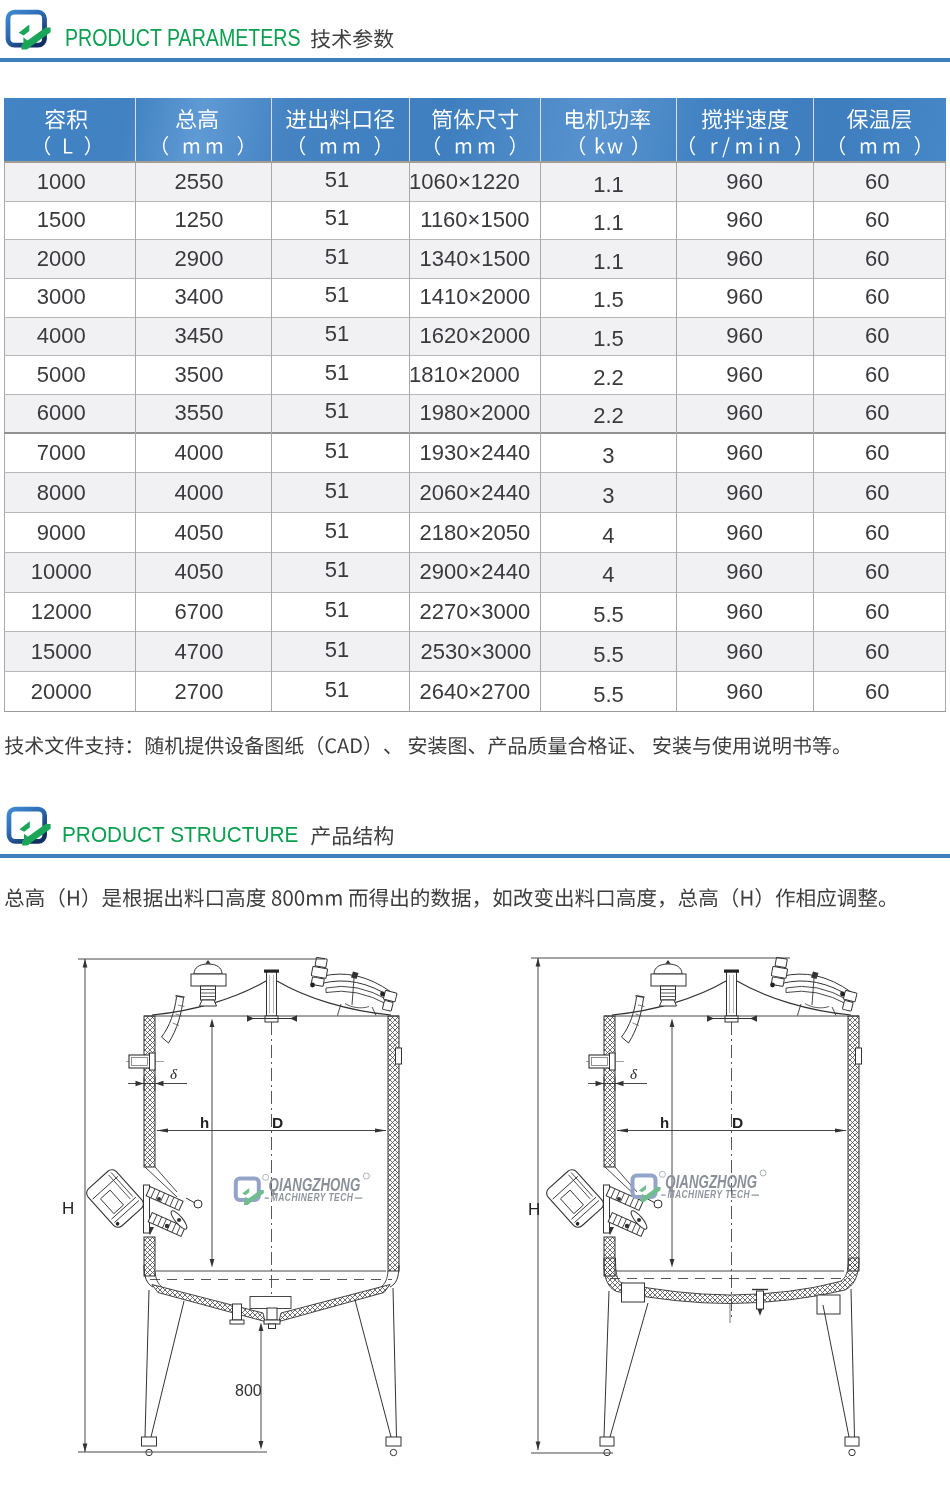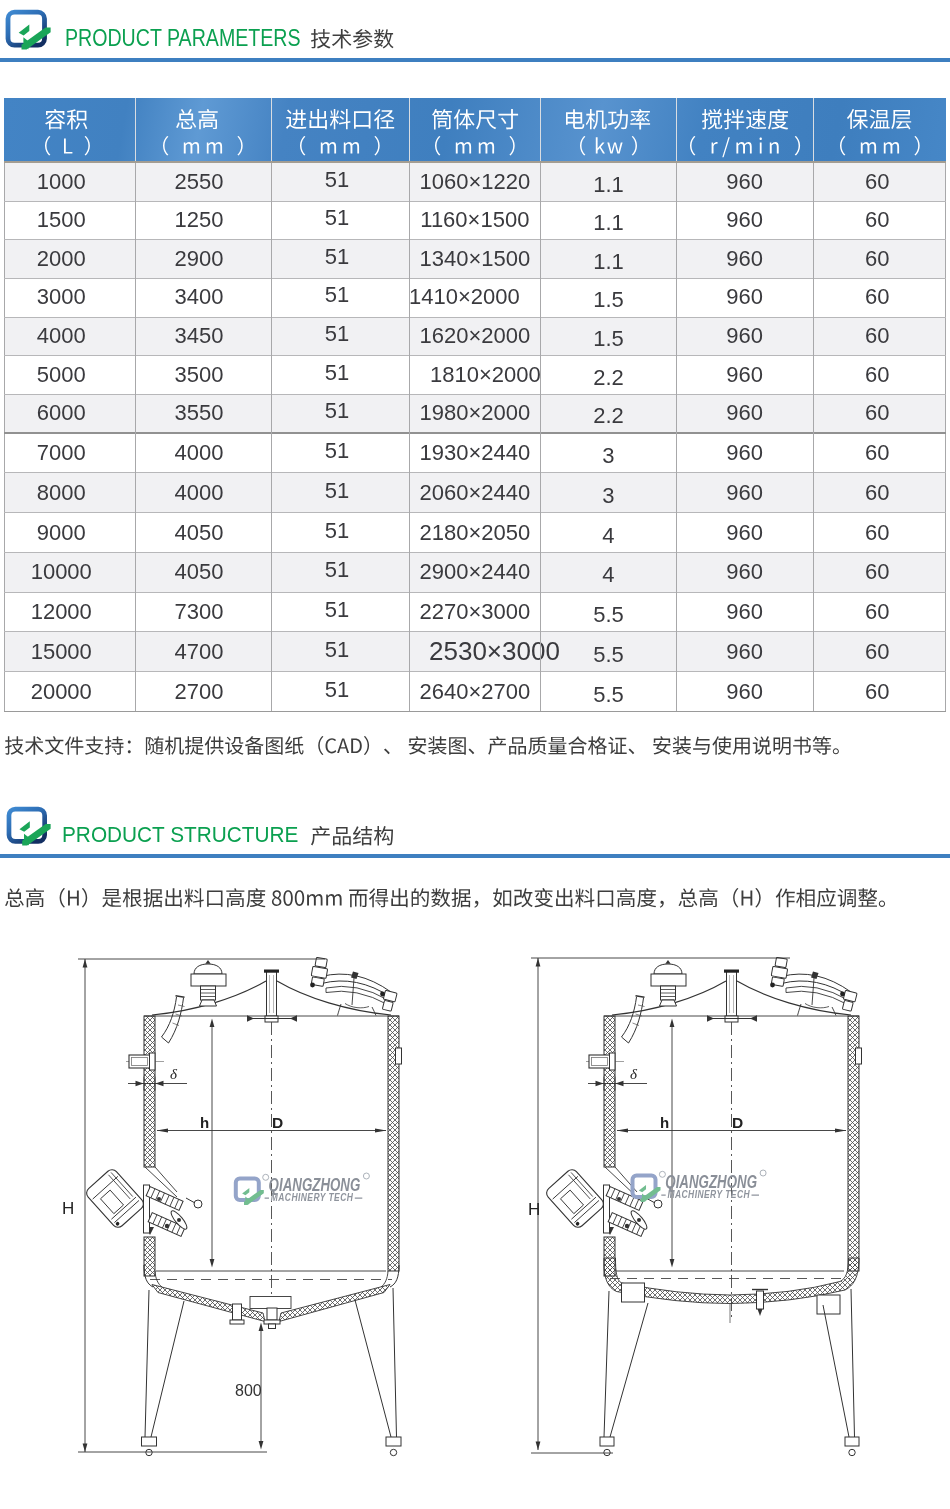--- a/index.html
+++ b/index.html
@@ -72,21 +72,21 @@
 <svg style="position:absolute;left:847.2px;top:108.5px" width="66" height="22" viewBox="0 0 66 22">
     <path transform="translate(-0.5,18.4)" d="M9.9 -16.0H18.1V-11.9H9.9ZM8.4 -17.4V-10.4H13.2V-7.7H6.7V-6.2H12.2C10.7 -3.8 8.4 -1.6 6.1 -0.5C6.5 -0.2 7.0 0.4 7.2 0.8C9.4 -0.5 11.6 -2.7 13.2 -5.1V1.8H14.8V-5.2C16.3 -2.8 18.4 -0.4 20.4 0.8C20.7 0.4 21.2 -0.2 21.6 -0.5C19.4 -1.6 17.2 -3.8 15.8 -6.2H21.0V-7.7H14.8V-10.4H19.8V-17.4ZM6.1 -18.4C4.8 -15.1 2.7 -11.8 0.5 -9.7C0.8 -9.3 1.3 -8.4 1.4 -8.1C2.2 -8.9 3.0 -9.9 3.8 -10.9V1.7H5.4V-13.4C6.2 -14.8 7.0 -16.4 7.6 -17.9Z M31.8 -12.6H39.3V-10.5H31.8ZM31.8 -16.1H39.3V-14.0H31.8ZM30.2 -17.5V-9.1H40.9V-17.5ZM24.2 -17.0C25.5 -16.4 27.3 -15.4 28.2 -14.7L29.1 -16.0C28.2 -16.7 26.4 -17.7 25.0 -18.2ZM22.8 -11.0C24.3 -10.4 26.0 -9.4 26.9 -8.6L27.8 -10.0C26.9 -10.7 25.1 -11.7 23.7 -12.2ZM23.4 0.4 24.8 1.4C26.0 -0.7 27.5 -3.4 28.6 -5.7L27.4 -6.7C26.2 -4.2 24.5 -1.3 23.4 0.4ZM27.6 -0.4V1.1H43.2V-0.4H41.7V-7.2H29.5V-0.4ZM31.0 -0.4V-5.8H33.2V-0.4ZM34.5 -0.4V-5.8H36.6V-0.4ZM37.9 -0.4V-5.8H40.1V-0.4Z M50.7 -10.0V-8.6H63.2V-10.0ZM48.6 -16.0H61.8V-13.4H48.6ZM46.9 -17.4V-11.0C46.9 -7.5 46.7 -2.6 44.7 0.9C45.1 1.0 45.8 1.5 46.2 1.7C48.3 -1.9 48.6 -7.3 48.6 -11.0V-11.9H63.5V-17.4ZM50.3 1.4C51.0 1.1 52.1 1.1 61.7 0.4C62.0 1.0 62.3 1.5 62.5 2.0L64.0 1.2C63.3 -0.1 61.7 -2.5 60.5 -4.2L59.1 -3.6C59.7 -2.8 60.3 -1.8 60.9 -0.9L52.4 -0.4C53.5 -1.6 54.7 -3.2 55.7 -4.8H64.7V-6.2H49.3V-4.8H53.6C52.7 -3.1 51.4 -1.6 51.0 -1.1C50.6 -0.6 50.1 -0.2 49.7 -0.1C49.9 0.3 50.2 1.1 50.3 1.4Z" fill="#ffffff"></path>
   </svg>
 <svg style="position:absolute;left:839.5px;top:136.0px" width="82" height="22" viewBox="0 0 82 22">
     <path transform="translate(-14.2,17.5)" d="M14.2 -7.8C14.2 -3.8 15.9 -0.5 18.3 2.0L19.6 1.3C17.2 -1.1 15.7 -4.1 15.7 -7.8C15.7 -11.4 17.2 -14.5 19.6 -16.9L18.3 -17.5C15.9 -15.0 14.2 -11.8 14.2 -7.8Z M35.0 0.0H36.9V-8.1C37.9 -9.2 38.8 -9.8 39.7 -9.8C41.1 -9.8 41.7 -8.9 41.7 -6.8V0.0H43.6V-8.1C44.6 -9.2 45.5 -9.8 46.4 -9.8C47.8 -9.8 48.5 -8.9 48.5 -6.8V0.0H50.3V-7.1C50.3 -9.9 49.2 -11.4 47.0 -11.4C45.6 -11.4 44.4 -10.5 43.3 -9.3C42.8 -10.6 41.9 -11.4 40.2 -11.4C38.9 -11.4 37.7 -10.6 36.7 -9.5H36.7L36.5 -11.1H35.0Z M58.0 0.0H59.8V-8.1C60.9 -9.2 61.8 -9.8 62.6 -9.8C64.0 -9.8 64.7 -8.9 64.7 -6.8V0.0H66.6V-8.1C67.6 -9.2 68.5 -9.8 69.4 -9.8C70.8 -9.8 71.5 -8.9 71.5 -6.8V0.0H73.3V-7.1C73.3 -9.9 72.2 -11.4 70.0 -11.4C68.6 -11.4 67.4 -10.5 66.3 -9.3C65.8 -10.6 64.9 -11.4 63.2 -11.4C61.9 -11.4 60.7 -10.6 59.7 -9.5H59.7L59.5 -11.1H58.0Z M93.9 -7.8C93.9 -11.8 92.3 -15.0 89.8 -17.5L88.6 -16.9C91.0 -14.5 92.4 -11.4 92.4 -7.8C92.4 -4.1 91.0 -1.1 88.6 1.3L89.8 2.0C92.3 -0.5 93.9 -3.8 93.9 -7.8Z" fill="#ffffff"></path>
   </svg>
 <div class="abs" style="left:3.5px;top:162.5px;width:942px;height:38.64px;background:#f1f1f3;border-left:1px solid #a8a8aa;border-right:1px solid #a8a8aa;box-sizing:border-box"></div>
 <div class="abs" style="left:3.5px;top:162.5px;width:131.5px;height:38.64px;line-height:38.64px;text-align:center;font-size:22px;color:#3a3a3e;transform:translateX(-8px)">1000</div>
 <div class="abs" style="left:135.0px;top:162.5px;width:136.0px;height:38.64px;line-height:38.64px;text-align:center;font-size:22px;color:#3a3a3e;transform:translateX(-4px)">2550</div>
 <div class="abs" style="left:271.0px;top:160.5px;width:138.0px;height:38.64px;line-height:38.64px;text-align:center;font-size:22px;color:#3a3a3e;transform:translateX(-3px)">51</div>
-<div class="abs" style="left:409.0px;top:162.5px;width:131.7px;height:23px;line-height:38.64px;text-align:center;font-size:22px;color:#3a3a3e;transform:translateX(0px)">1060×1220</div>
+<div class="abs" style="left:409.0px;top:162.5px;width:131.7px;height:23px;line-height:38.64px;text-align:left;font-size:22px;color:#3a3a3e;transform:translateX(0px)">1060×1220</div>
 <div class="abs" style="left:540.7px;top:165.5px;width:135.5px;height:38.64px;line-height:38.64px;text-align:center;font-size:22px;color:#3a3a3e;transform:translateX(0px)">1.1</div>
 <div class="abs" style="left:676.2px;top:162.5px;width:136.9px;height:38.64px;line-height:38.64px;text-align:center;font-size:22px;color:#3a3a3e;transform:translateX(0px)">960</div>
 <div class="abs" style="left:813.1px;top:162.5px;width:132.4px;height:38.64px;line-height:38.64px;text-align:center;font-size:22px;color:#3a3a3e;transform:translateX(-2px)">60</div>
 <div class="abs" style="left:3.5px;top:201.1px;width:942px;height:38.64px;background:#ffffff;border-left:1px solid #a8a8aa;border-right:1px solid #a8a8aa;box-sizing:border-box"></div>
 <div class="abs" style="left:3.5px;top:200.6px;width:942px;height:1px;background:#b7b7b9"></div>
 <div class="abs" style="left:3.5px;top:201.1px;width:131.5px;height:38.64px;line-height:38.64px;text-align:center;font-size:22px;color:#3a3a3e;transform:translateX(-8px)">1500</div>
 <div class="abs" style="left:135.0px;top:201.1px;width:136.0px;height:38.64px;line-height:38.64px;text-align:center;font-size:22px;color:#3a3a3e;transform:translateX(-4px)">1250</div>
 <div class="abs" style="left:271.0px;top:199.1px;width:138.0px;height:38.64px;line-height:38.64px;text-align:center;font-size:22px;color:#3a3a3e;transform:translateX(-3px)">51</div>
 <div class="abs" style="left:409.0px;top:201.1px;width:131.7px;height:38.64px;line-height:38.64px;text-align:center;font-size:22px;color:#3a3a3e;transform:translateX(0px)">1160×1500</div>
 <div class="abs" style="left:540.7px;top:204.1px;width:135.5px;height:38.64px;line-height:38.64px;text-align:center;font-size:22px;color:#3a3a3e;transform:translateX(0px)">1.1</div>
@@ -99,39 +99,39 @@
 <div class="abs" style="left:271.0px;top:237.8px;width:138.0px;height:38.64px;line-height:38.64px;text-align:center;font-size:22px;color:#3a3a3e;transform:translateX(-3px)">51</div>
 <div class="abs" style="left:409.0px;top:239.8px;width:131.7px;height:38.64px;line-height:38.64px;text-align:center;font-size:22px;color:#3a3a3e;transform:translateX(0px)">1340×1500</div>
 <div class="abs" style="left:540.7px;top:242.8px;width:135.5px;height:38.64px;line-height:38.64px;text-align:center;font-size:22px;color:#3a3a3e;transform:translateX(0px)">1.1</div>
 <div class="abs" style="left:676.2px;top:239.8px;width:136.9px;height:38.64px;line-height:38.64px;text-align:center;font-size:22px;color:#3a3a3e;transform:translateX(0px)">960</div>
 <div class="abs" style="left:813.1px;top:239.8px;width:132.4px;height:38.64px;line-height:38.64px;text-align:center;font-size:22px;color:#3a3a3e;transform:translateX(-2px)">60</div>
 <div class="abs" style="left:3.5px;top:278.4px;width:942px;height:38.64px;background:#ffffff;border-left:1px solid #a8a8aa;border-right:1px solid #a8a8aa;box-sizing:border-box"></div>
 <div class="abs" style="left:3.5px;top:277.9px;width:942px;height:1px;background:#b7b7b9"></div>
 <div class="abs" style="left:3.5px;top:278.4px;width:131.5px;height:38.64px;line-height:38.64px;text-align:center;font-size:22px;color:#3a3a3e;transform:translateX(-8px)">3000</div>
 <div class="abs" style="left:135.0px;top:278.4px;width:136.0px;height:38.64px;line-height:38.64px;text-align:center;font-size:22px;color:#3a3a3e;transform:translateX(-4px)">3400</div>
 <div class="abs" style="left:271.0px;top:276.4px;width:138.0px;height:38.64px;line-height:38.64px;text-align:center;font-size:22px;color:#3a3a3e;transform:translateX(-3px)">51</div>
-<div class="abs" style="left:409.0px;top:278.4px;width:131.7px;height:38.64px;line-height:38.64px;text-align:left;font-size:22px;color:#3a3a3e;transform:translateX(0px)">1410×2000</div>
+<div class="abs" style="left:409.0px;top:278.4px;width:131.7px;height:38.64px;line-height:38.64px;text-align:center;font-size:22px;color:#3a3a3e;transform:translateX(0px)">1410×2000</div>
 <div class="abs" style="left:540.7px;top:281.4px;width:135.5px;height:38.64px;line-height:38.64px;text-align:center;font-size:22px;color:#3a3a3e;transform:translateX(0px)">1.5</div>
 <div class="abs" style="left:676.2px;top:278.4px;width:136.9px;height:38.64px;line-height:38.64px;text-align:center;font-size:22px;color:#3a3a3e;transform:translateX(0px)">960</div>
 <div class="abs" style="left:813.1px;top:278.4px;width:132.4px;height:38.64px;line-height:38.64px;text-align:center;font-size:22px;color:#3a3a3e;transform:translateX(-2px)">60</div>
 <div class="abs" style="left:3.5px;top:317.1px;width:942px;height:38.64px;background:#f1f1f3;border-left:1px solid #a8a8aa;border-right:1px solid #a8a8aa;box-sizing:border-box"></div>
 <div class="abs" style="left:3.5px;top:316.6px;width:942px;height:1px;background:#b7b7b9"></div>
 <div class="abs" style="left:3.5px;top:317.1px;width:131.5px;height:38.64px;line-height:38.64px;text-align:center;font-size:22px;color:#3a3a3e;transform:translateX(-8px)">4000</div>
 <div class="abs" style="left:135.0px;top:317.1px;width:136.0px;height:38.64px;line-height:38.64px;text-align:center;font-size:22px;color:#3a3a3e;transform:translateX(-4px)">3450</div>
 <div class="abs" style="left:271.0px;top:315.1px;width:138.0px;height:38.64px;line-height:38.64px;text-align:center;font-size:22px;color:#3a3a3e;transform:translateX(-3px)">51</div>
 <div class="abs" style="left:409.0px;top:317.1px;width:131.7px;height:38.64px;line-height:38.64px;text-align:center;font-size:22px;color:#3a3a3e;transform:translateX(0px)">1620×2000</div>
 <div class="abs" style="left:540.7px;top:320.1px;width:135.5px;height:38.64px;line-height:38.64px;text-align:center;font-size:22px;color:#3a3a3e;transform:translateX(0px)">1.5</div>
 <div class="abs" style="left:676.2px;top:317.1px;width:136.9px;height:38.64px;line-height:38.64px;text-align:center;font-size:22px;color:#3a3a3e;transform:translateX(0px)">960</div>
 <div class="abs" style="left:813.1px;top:317.1px;width:132.4px;height:38.64px;line-height:38.64px;text-align:center;font-size:22px;color:#3a3a3e;transform:translateX(-2px)">60</div>
 <div class="abs" style="left:3.5px;top:355.7px;width:942px;height:38.64px;background:#ffffff;border-left:1px solid #a8a8aa;border-right:1px solid #a8a8aa;box-sizing:border-box"></div>
 <div class="abs" style="left:3.5px;top:355.2px;width:942px;height:1px;background:#b7b7b9"></div>
 <div class="abs" style="left:3.5px;top:355.7px;width:131.5px;height:38.64px;line-height:38.64px;text-align:center;font-size:22px;color:#3a3a3e;transform:translateX(-8px)">5000</div>
 <div class="abs" style="left:135.0px;top:355.7px;width:136.0px;height:38.64px;line-height:38.64px;text-align:center;font-size:22px;color:#3a3a3e;transform:translateX(-4px)">3500</div>
 <div class="abs" style="left:271.0px;top:353.7px;width:138.0px;height:38.64px;line-height:38.64px;text-align:center;font-size:22px;color:#3a3a3e;transform:translateX(-3px)">51</div>
-<div class="abs" style="left:409.0px;top:355.7px;width:131.7px;height:38.64px;line-height:38.64px;text-align:right;font-size:22px;color:#3a3a3e;transform:translateX(0px)">1810×2000</div>
+<div class="abs" style="left:409.0px;top:355.7px;width:131.7px;height:38.64px;line-height:38.64px;text-align:left;font-size:22px;color:#3a3a3e;transform:translateX(0px)">1810×2000</div>
 <div class="abs" style="left:540.7px;top:358.7px;width:135.5px;height:38.64px;line-height:38.64px;text-align:center;font-size:22px;color:#3a3a3e;transform:translateX(0px)">2.2</div>
 <div class="abs" style="left:676.2px;top:355.7px;width:136.9px;height:38.64px;line-height:38.64px;text-align:center;font-size:22px;color:#3a3a3e;transform:translateX(0px)">960</div>
 <div class="abs" style="left:813.1px;top:355.7px;width:132.4px;height:38.64px;line-height:38.64px;text-align:center;font-size:22px;color:#3a3a3e;transform:translateX(-2px)">60</div>
 <div class="abs" style="left:3.5px;top:394.3px;width:942px;height:38.64px;background:#f1f1f3;border-left:1px solid #a8a8aa;border-right:1px solid #a8a8aa;box-sizing:border-box"></div>
 <div class="abs" style="left:3.5px;top:393.8px;width:942px;height:1px;background:#b7b7b9"></div>
 <div class="abs" style="left:3.5px;top:394.3px;width:131.5px;height:38.64px;line-height:38.64px;text-align:center;font-size:22px;color:#3a3a3e;transform:translateX(-8px)">6000</div>
 <div class="abs" style="left:135.0px;top:394.3px;width:136.0px;height:38.64px;line-height:38.64px;text-align:center;font-size:22px;color:#3a3a3e;transform:translateX(-4px)">3550</div>
 <div class="abs" style="left:271.0px;top:392.3px;width:138.0px;height:38.64px;line-height:38.64px;text-align:center;font-size:22px;color:#3a3a3e;transform:translateX(-3px)">51</div>
 <div class="abs" style="left:409.0px;top:394.3px;width:131.7px;height:38.64px;line-height:38.64px;text-align:center;font-size:22px;color:#3a3a3e;transform:translateX(0px)">1980×2000</div>
 <div class="abs" style="left:540.7px;top:397.3px;width:135.5px;height:38.64px;line-height:38.64px;text-align:center;font-size:22px;color:#3a3a3e;transform:translateX(0px)">2.2</div>
@@ -169,32 +169,32 @@
 <div class="abs" style="left:3.5px;top:552.3px;width:131.5px;height:39.79px;line-height:39.79px;text-align:center;font-size:22px;color:#3a3a3e;transform:translateX(-8px)">10000</div>
 <div class="abs" style="left:135.0px;top:552.3px;width:136.0px;height:39.79px;line-height:39.79px;text-align:center;font-size:22px;color:#3a3a3e;transform:translateX(-4px)">4050</div>
 <div class="abs" style="left:271.0px;top:550.3px;width:138.0px;height:39.79px;line-height:39.79px;text-align:center;font-size:22px;color:#3a3a3e;transform:translateX(-3px)">51</div>
 <div class="abs" style="left:409.0px;top:552.3px;width:131.7px;height:39.79px;line-height:39.79px;text-align:center;font-size:22px;color:#3a3a3e;transform:translateX(0px)">2900×2440</div>
 <div class="abs" style="left:540.7px;top:555.3px;width:135.5px;height:39.79px;line-height:39.79px;text-align:center;font-size:22px;color:#3a3a3e;transform:translateX(0px)">4</div>
 <div class="abs" style="left:676.2px;top:552.3px;width:136.9px;height:39.79px;line-height:39.79px;text-align:center;font-size:22px;color:#3a3a3e;transform:translateX(0px)">960</div>
 <div class="abs" style="left:813.1px;top:552.3px;width:132.4px;height:39.79px;line-height:39.79px;text-align:center;font-size:22px;color:#3a3a3e;transform:translateX(-2px)">60</div>
 <div class="abs" style="left:3.5px;top:592.1px;width:942px;height:39.79px;background:#ffffff;border-left:1px solid #a8a8aa;border-right:1px solid #a8a8aa;box-sizing:border-box"></div>
 <div class="abs" style="left:3.5px;top:591.6px;width:942px;height:1px;background:#b7b7b9"></div>
 <div class="abs" style="left:3.5px;top:592.1px;width:131.5px;height:39.79px;line-height:39.79px;text-align:center;font-size:22px;color:#3a3a3e;transform:translateX(-8px)">12000</div>
-<div class="abs" style="left:135.0px;top:592.1px;width:136.0px;height:39.79px;line-height:39.79px;text-align:center;font-size:22px;color:#3a3a3e;transform:translateX(-4px)">7300</div>
+<div class="abs" style="left:135.0px;top:592.1px;width:136.0px;height:39.79px;line-height:39.79px;text-align:center;font-size:22px;color:#3a3a3e;transform:translateX(-4px)">6700</div>
 <div class="abs" style="left:271.0px;top:590.1px;width:138.0px;height:39.79px;line-height:39.79px;text-align:center;font-size:22px;color:#3a3a3e;transform:translateX(-3px)">51</div>
 <div class="abs" style="left:409.0px;top:592.1px;width:131.7px;height:39.79px;line-height:39.79px;text-align:center;font-size:22px;color:#3a3a3e;transform:translateX(0px)">2270×3000</div>
 <div class="abs" style="left:540.7px;top:595.1px;width:135.5px;height:39.79px;line-height:39.79px;text-align:center;font-size:22px;color:#3a3a3e;transform:translateX(0px)">5.5</div>
 <div class="abs" style="left:676.2px;top:592.1px;width:136.9px;height:39.79px;line-height:39.79px;text-align:center;font-size:22px;color:#3a3a3e;transform:translateX(0px)">960</div>
 <div class="abs" style="left:813.1px;top:592.1px;width:132.4px;height:39.79px;line-height:39.79px;text-align:center;font-size:22px;color:#3a3a3e;transform:translateX(-2px)">60</div>
 <div class="abs" style="left:3.5px;top:631.9px;width:942px;height:39.79px;background:#f1f1f3;border-left:1px solid #a8a8aa;border-right:1px solid #a8a8aa;box-sizing:border-box"></div>
 <div class="abs" style="left:3.5px;top:631.4px;width:942px;height:1px;background:#b7b7b9"></div>
 <div class="abs" style="left:3.5px;top:631.9px;width:131.5px;height:39.79px;line-height:39.79px;text-align:center;font-size:22px;color:#3a3a3e;transform:translateX(-8px)">15000</div>
 <div class="abs" style="left:135.0px;top:631.9px;width:136.0px;height:39.79px;line-height:39.79px;text-align:center;font-size:22px;color:#3a3a3e;transform:translateX(-4px)">4700</div>
 <div class="abs" style="left:271.0px;top:629.9px;width:138.0px;height:39.79px;line-height:39.79px;text-align:center;font-size:22px;color:#3a3a3e;transform:translateX(-3px)">51</div>
-<div class="abs" style="left:429px;top:631.9px;width:131.7px;height:39.79px;line-height:39.79px;text-align:left;font-size:26px;color:#3a3a3e;transform:translateX(0px)">2530×3000</div>
+<div class="abs" style="left:410px;top:631.9px;width:131.7px;height:39.79px;line-height:39.79px;text-align:center;font-size:22px;color:#3a3a3e;transform:translateX(0px)">2530×3000</div>
 <div class="abs" style="left:540.7px;top:634.9px;width:135.5px;height:39.79px;line-height:39.79px;text-align:center;font-size:22px;color:#3a3a3e;transform:translateX(0px)">5.5</div>
 <div class="abs" style="left:676.2px;top:631.9px;width:136.9px;height:39.79px;line-height:39.79px;text-align:center;font-size:22px;color:#3a3a3e;transform:translateX(0px)">960</div>
 <div class="abs" style="left:813.1px;top:631.9px;width:132.4px;height:39.79px;line-height:39.79px;text-align:center;font-size:22px;color:#3a3a3e;transform:translateX(-2px)">60</div>
 <div class="abs" style="left:3.5px;top:671.7px;width:942px;height:39.79px;background:#ffffff;border-left:1px solid #a8a8aa;border-right:1px solid #a8a8aa;box-sizing:border-box"></div>
 <div class="abs" style="left:3.5px;top:671.2px;width:942px;height:1px;background:#b7b7b9"></div>
 <div class="abs" style="left:3.5px;top:671.7px;width:131.5px;height:39.79px;line-height:39.79px;text-align:center;font-size:22px;color:#3a3a3e;transform:translateX(-8px)">20000</div>
 <div class="abs" style="left:135.0px;top:671.7px;width:136.0px;height:39.79px;line-height:39.79px;text-align:center;font-size:22px;color:#3a3a3e;transform:translateX(-4px)">2700</div>
 <div class="abs" style="left:271.0px;top:669.7px;width:138.0px;height:39.79px;line-height:39.79px;text-align:center;font-size:22px;color:#3a3a3e;transform:translateX(-3px)">51</div>
 <div class="abs" style="left:409.0px;top:671.7px;width:131.7px;height:39.79px;line-height:39.79px;text-align:center;font-size:22px;color:#3a3a3e;transform:translateX(0px)">2640×2700</div>
 <div class="abs" style="left:540.7px;top:674.7px;width:135.5px;height:39.79px;line-height:39.79px;text-align:center;font-size:22px;color:#3a3a3e;transform:translateX(0px)">5.5</div>

